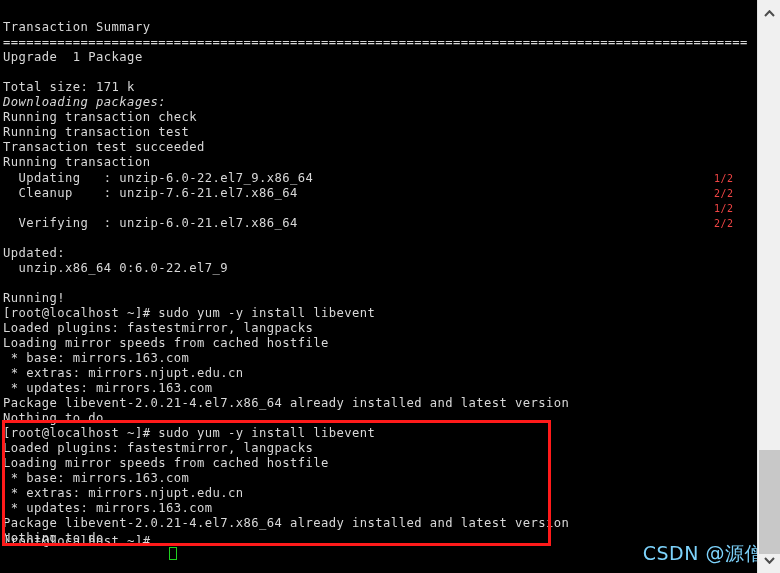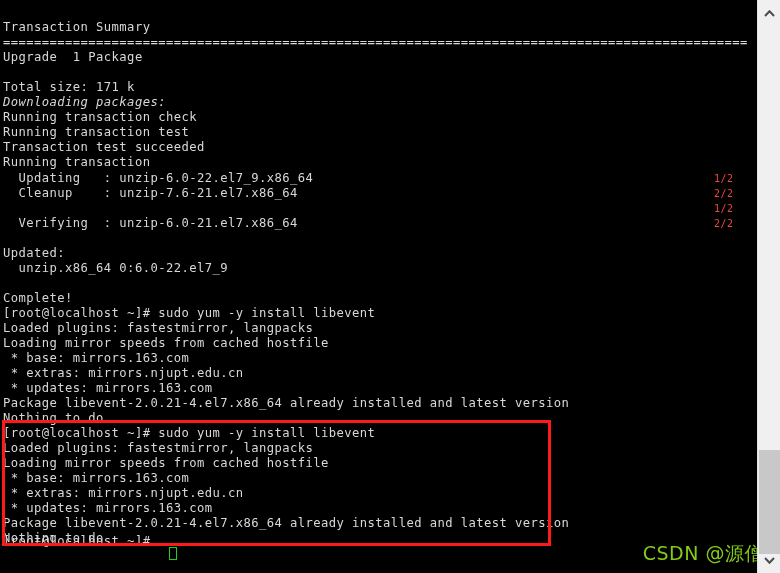--- a/index.html
+++ b/index.html
@@ -136,21 +136,21 @@
       <div class="line" style="top: 125px;">Running transaction test</div>
       <div class="line" style="top: 140px;">Transaction test succeeded</div>
       <div class="line" style="top: 155px;">Running transaction</div>
       <div class="line" style="top: 171px;">  Updating   : unzip-6.0-22.el7_9.x86_64</div>
       <div class="line" style="top: 186px;">  Cleanup    : unzip-7.6-21.el7.x86_64</div>
       <div class="line" style="top: 216px;">  Verifying  : unzip-6.0-21.el7.x86_64</div>
       <div class="line blank" style="top: 231px;"></div>
       <div class="line" style="top: 246px;">Updated:</div>
       <div class="line" style="top: 261px;">  unzip.x86_64 0:6.0-22.el7_9</div>
       <div class="line blank" style="top: 276px;"></div>
-      <div class="line" style="top: 291px;">Complete!</div>
+      <div class="line" style="top: 291px;">Running!</div>
       <div class="line" style="top: 306px;">[root@localhost ~]# sudo yum -y install libevent</div>
       <div class="line" style="top: 321px;">Loaded plugins: fastestmirror, langpacks</div>
       <div class="line" style="top: 336px;">Loading mirror speeds from cached hostfile</div>
       <div class="line" style="top: 351px;"> * base: mirrors.163.com</div>
       <div class="line" style="top: 366px;"> * extras: mirrors.njupt.edu.cn</div>
       <div class="line" style="top: 381px;"> * updates: mirrors.163.com</div>
       <div class="line" style="top: 396px;">Package libevent-2.0.21-4.el7.x86_64 already installed and latest version</div>
       <div class="line" style="top: 411px;">Nothing to do</div>
       <div class="line" style="top: 426px;">[root@localhost ~]# sudo yum -y install libevent</div>
       <div class="line" style="top: 441px;">Loaded plugins: fastestmirror, langpacks</div>
@@ -162,21 +162,21 @@
       <div class="line" style="top: 531px;">Nothing to do</div>
       <div class="line" style="top: 534px;">[root@localhost ~]#</div>
       <div class="counter" style="top: 171px;">1/2</div>
       <div class="counter" style="top: 186px;">2/2</div>
       <div class="counter" style="top: 201px;">1/2</div>
       <div class="counter" style="top: 216px;">2/2</div>
     </div>
 
   <div id="redbox" style="border-color: rgb(255, 26, 26);"></div>
 
-  <div id="watermark" style="color: #84cc16;">CSDN @源僧</div>
+  <div id="watermark" style="color: #7dd3fc;">CSDN @源僧</div>
 
   <div id="scrollbar" style="background: rgb(240, 240, 240);">
     <div class="sb-arrow up">
       <svg width="11" height="7" viewBox="0 0 11 7">
         <path d="M1 6 L5.5 1.2 L10 6" fill="none" stroke="#4d4d4d" stroke-width="2"></path>
       </svg>
     </div>
     <div id="sb-thumb" style="background: rgb(200, 200, 200);"></div>
     <div class="sb-arrow down">
       <svg width="11" height="7" viewBox="0 0 11 7">

